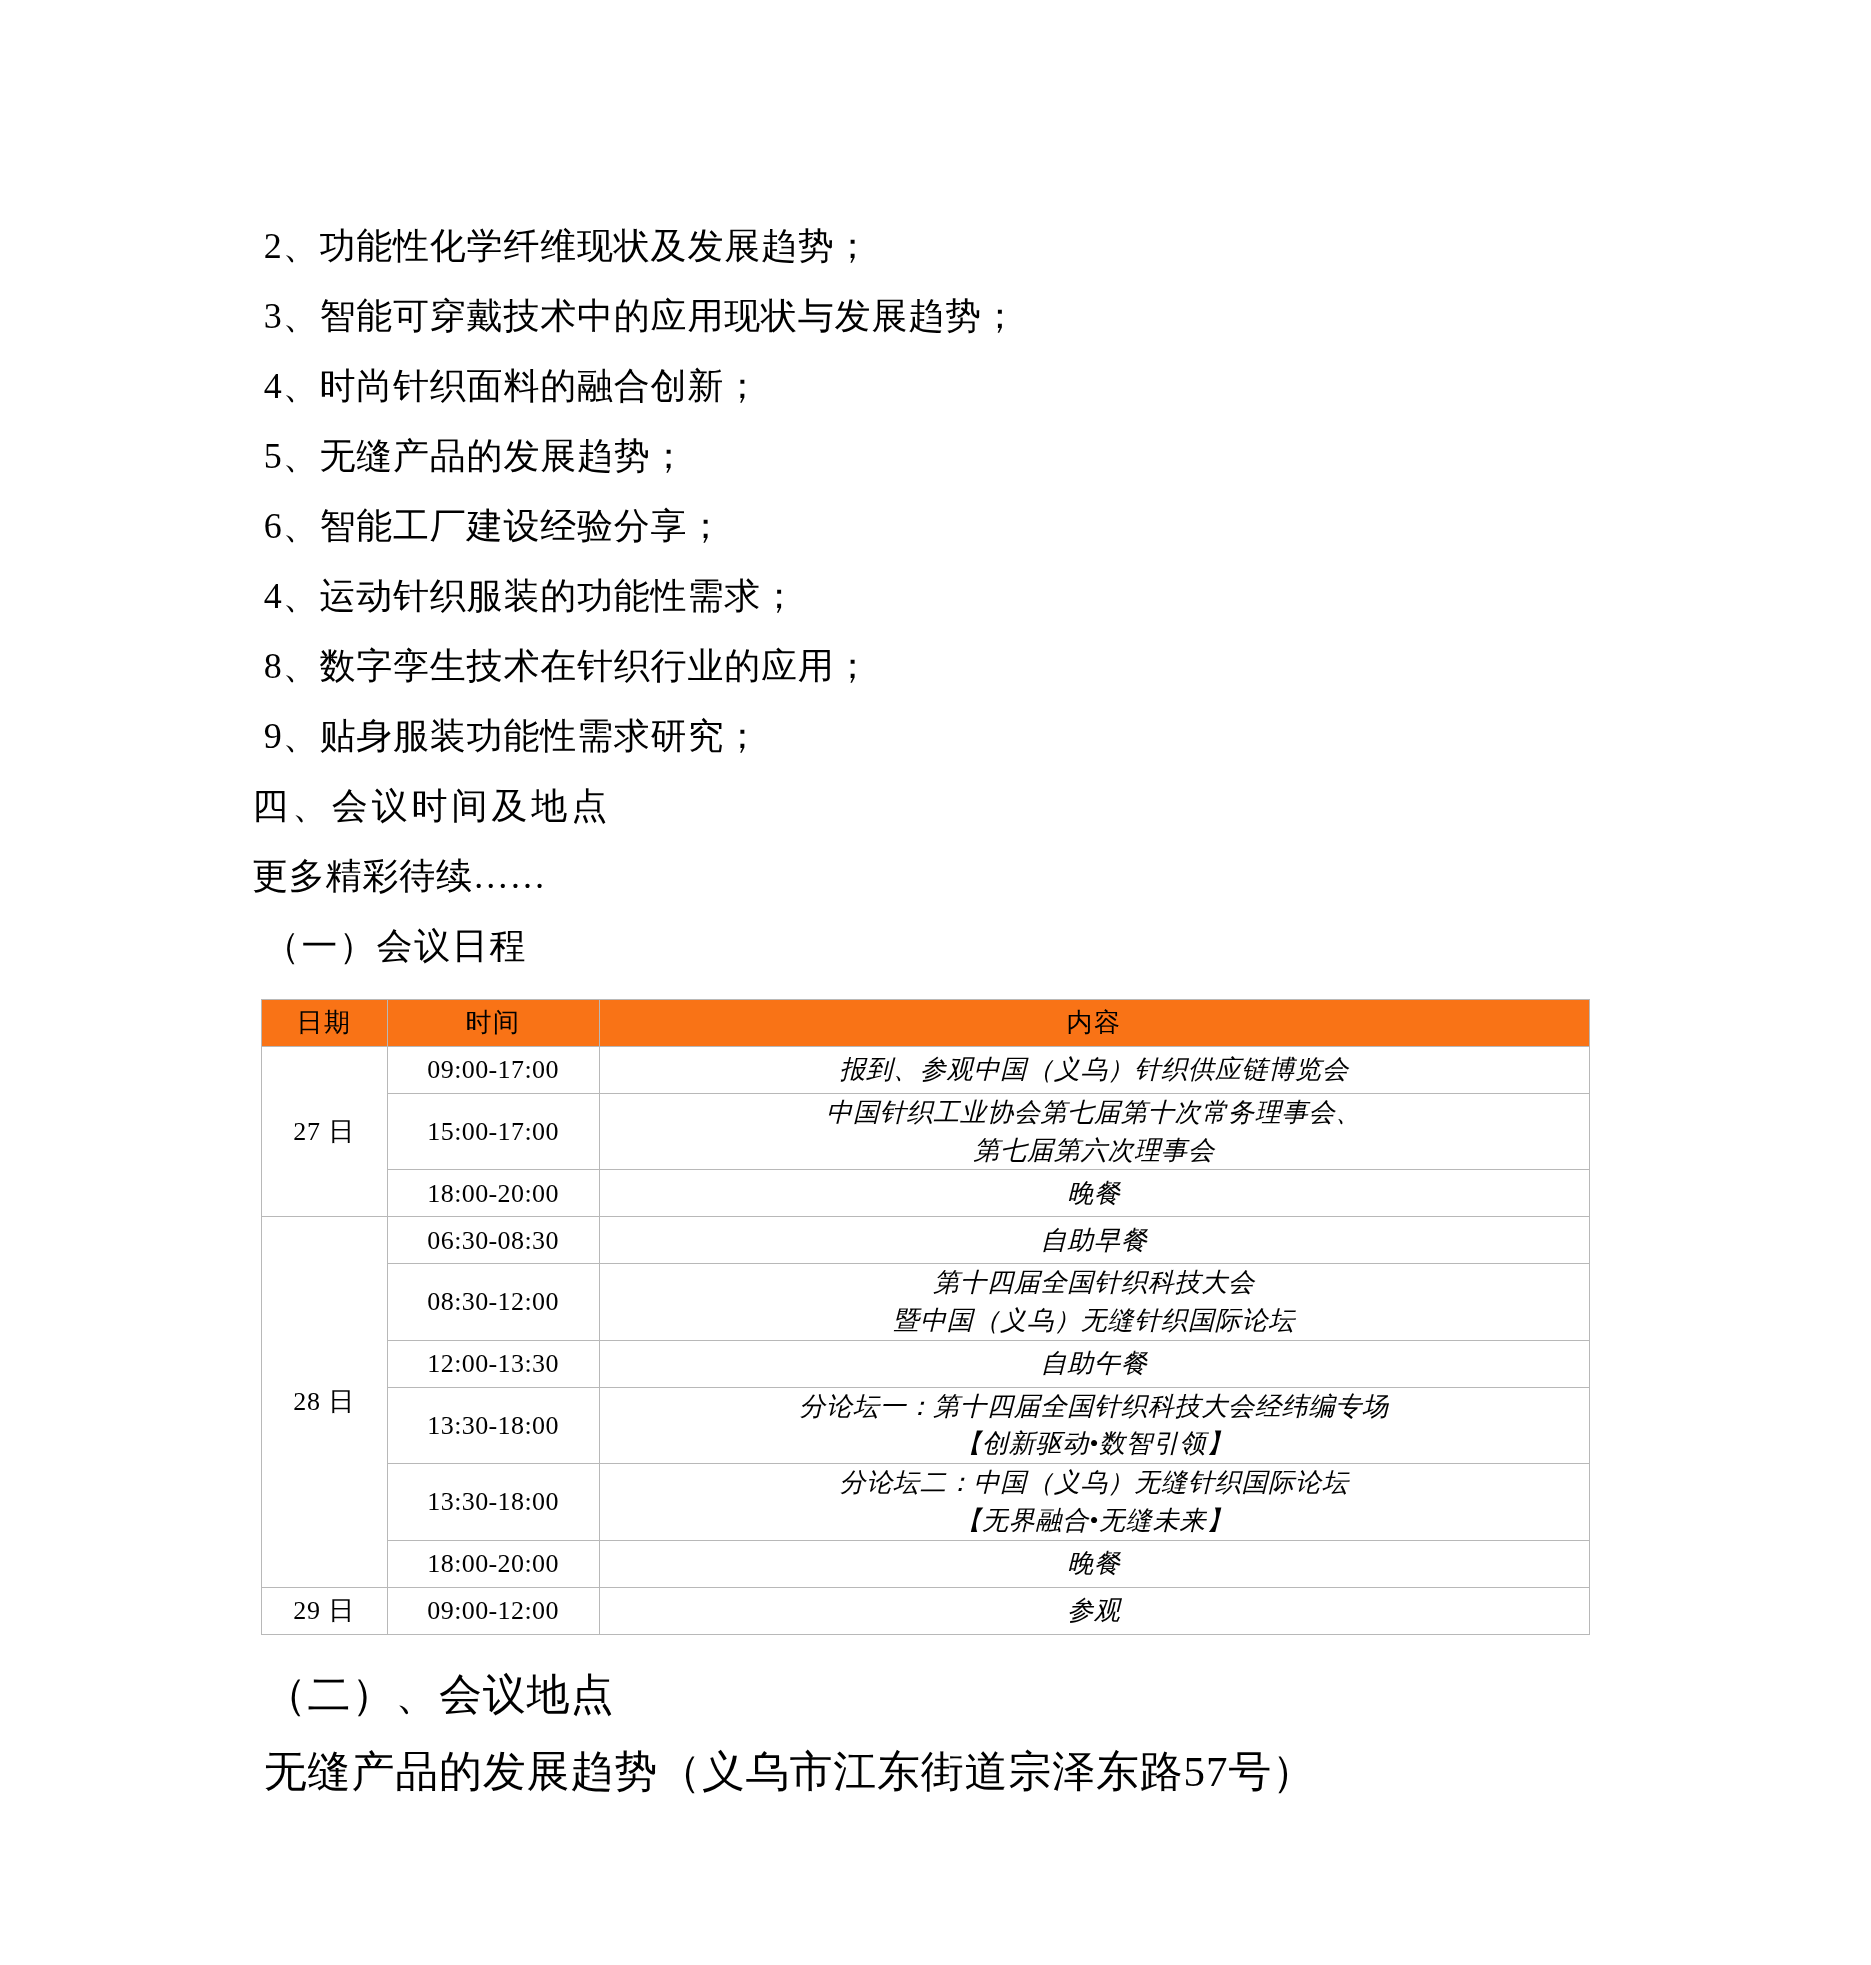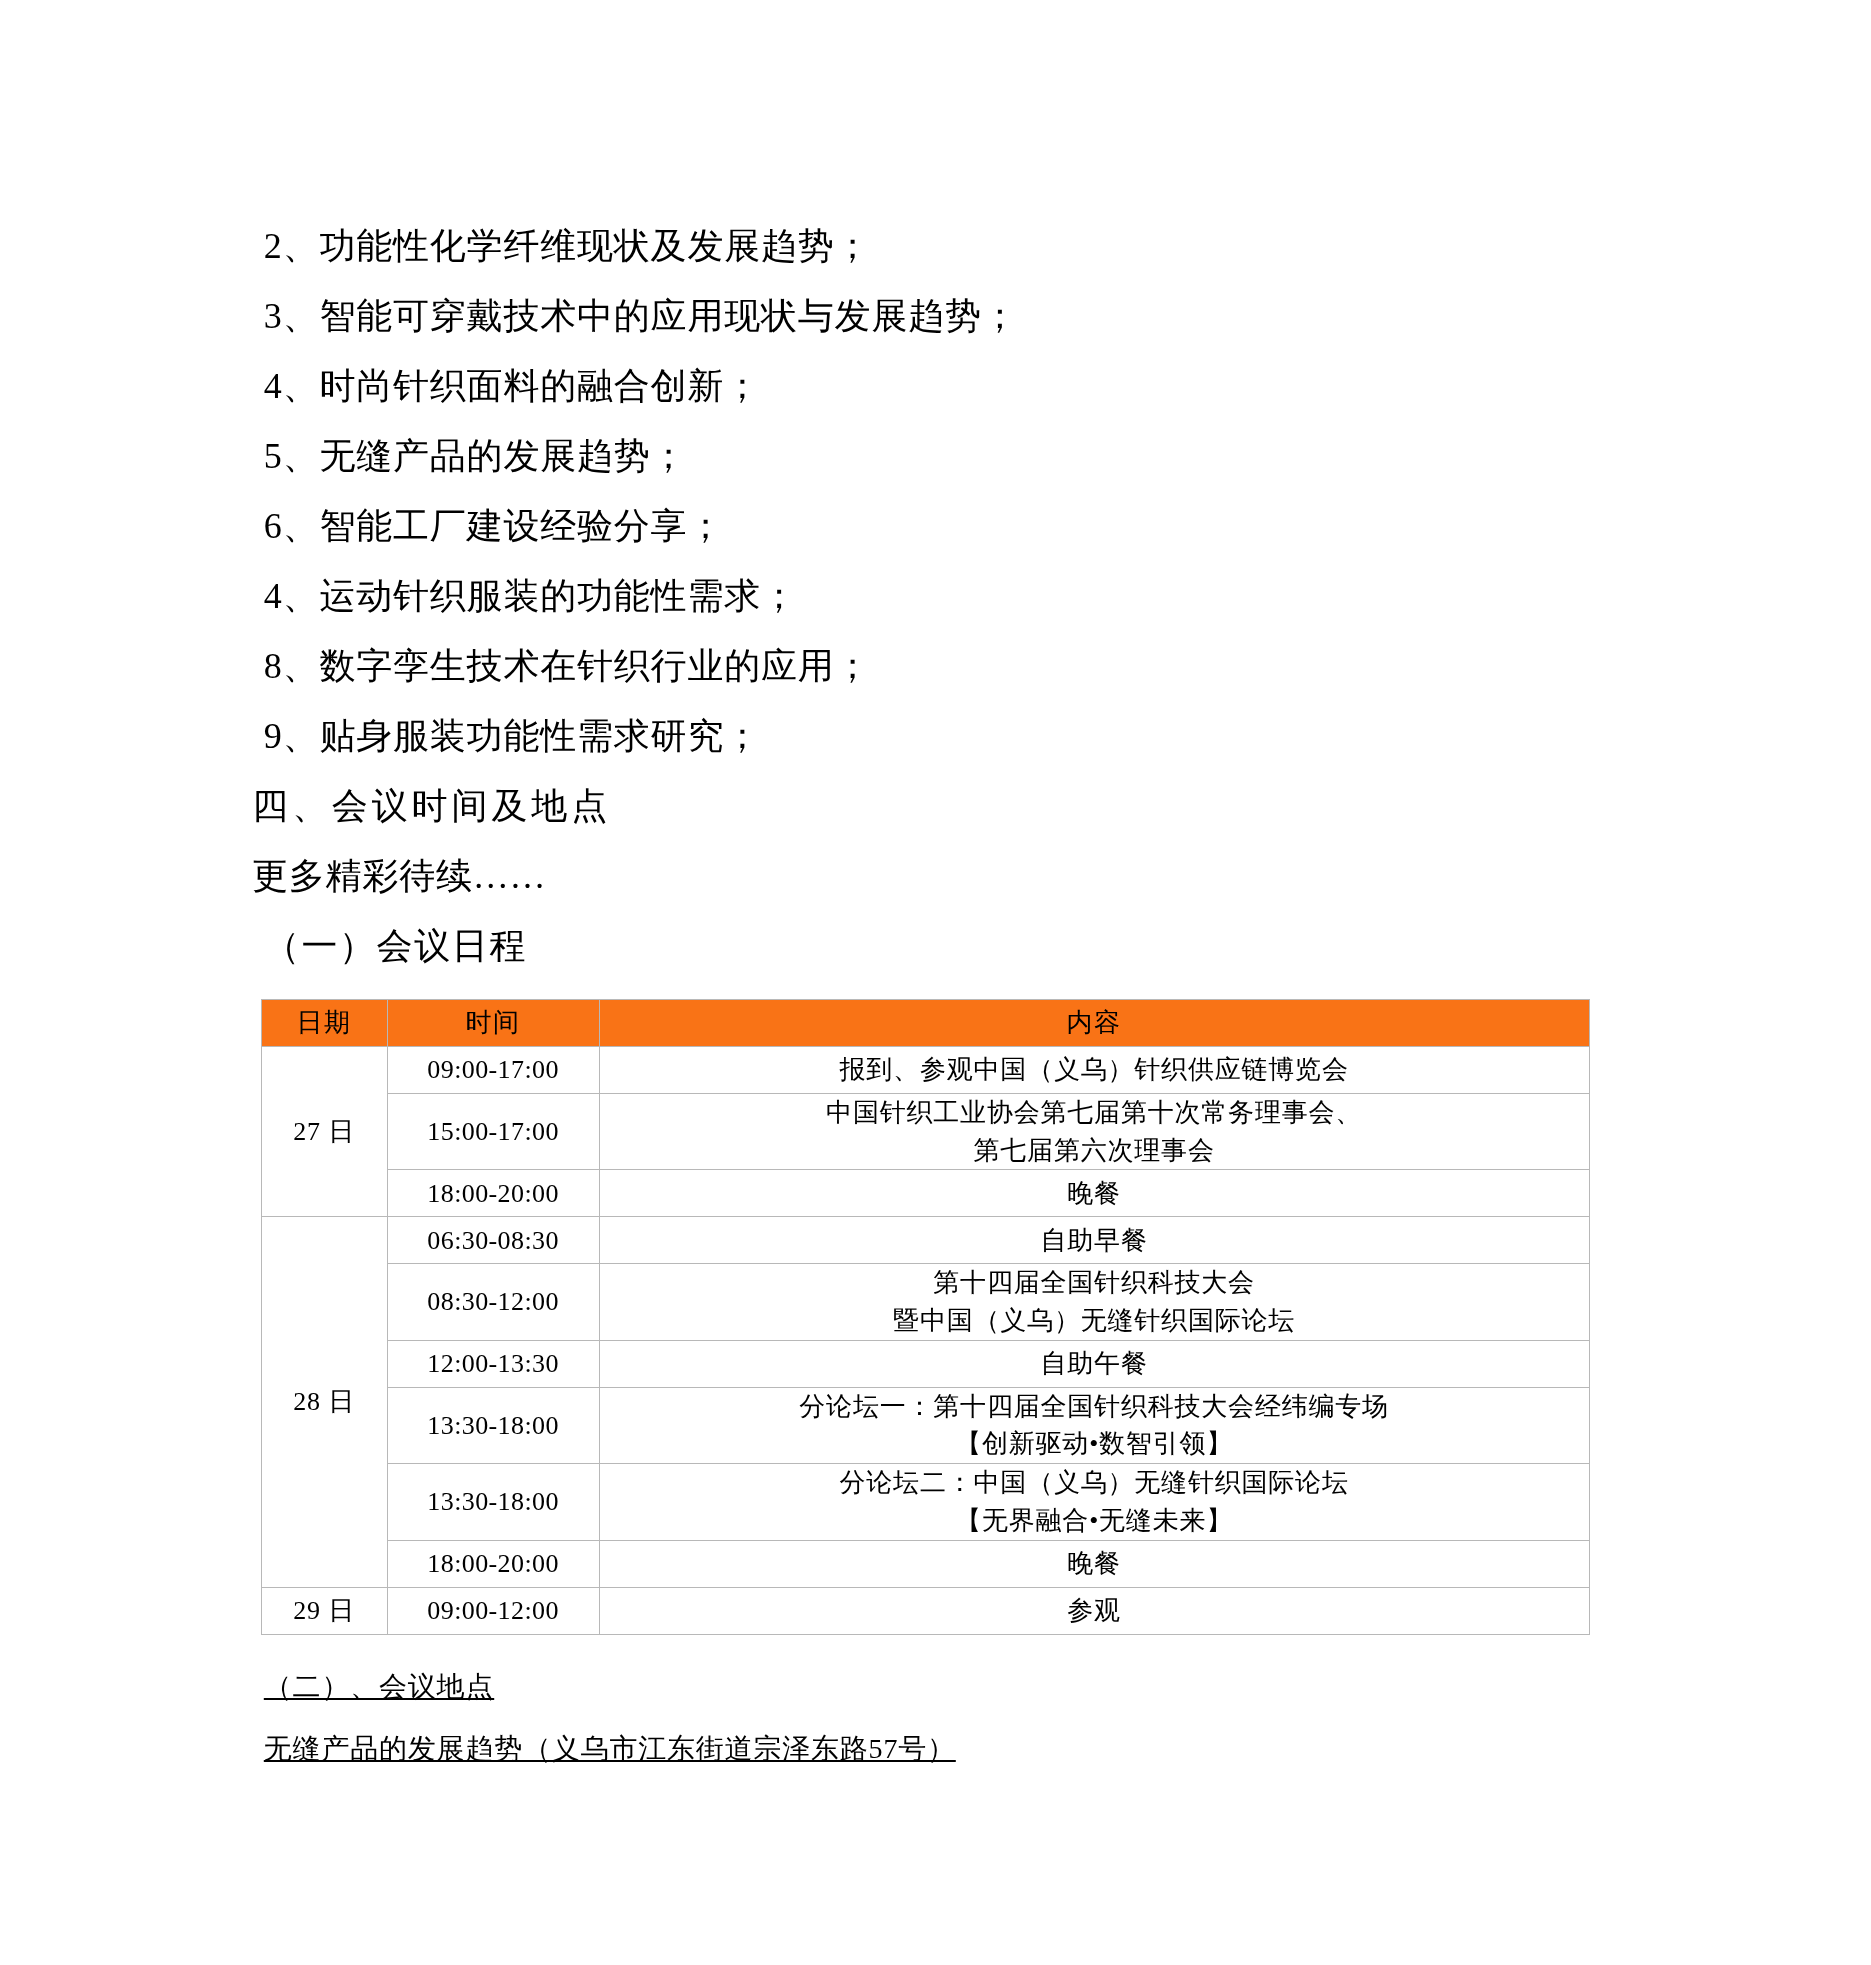--- a/index.html
+++ b/index.html
@@ -76,31 +76,30 @@
   td.time-cell {
     font-family: "Liberation Serif", "DejaVu Serif", serif;
     letter-spacing: 0.4px;
   }
   td.content-cell {
     letter-spacing: 0.8px;
     padding: 8.6px 7.9px;
   }
   td.row-1line { height: 46px; }
   td.row-2line { height: 75px; }
-  .cl { display: block; }
+  .cl { display: block; font-style: italic; }
   .tail {
     margin-top: 38px;
   }
   .tail-line {
-    font-size: 28px;
+    font-size: 43px;
     line-height: 1.0;
     letter-spacing: 0.8px;
     white-space: pre;
     margin-bottom: 34px;
-    text-decoration: underline;
   }
   .indent2 { padding-left: 11.8px; }
 </style>
 </head>
 <body>
 
 <div class="page">
   <div class="content">
 
     <div class="line list-item">2、功能性化学纤维现状及发展趋势；</div>

